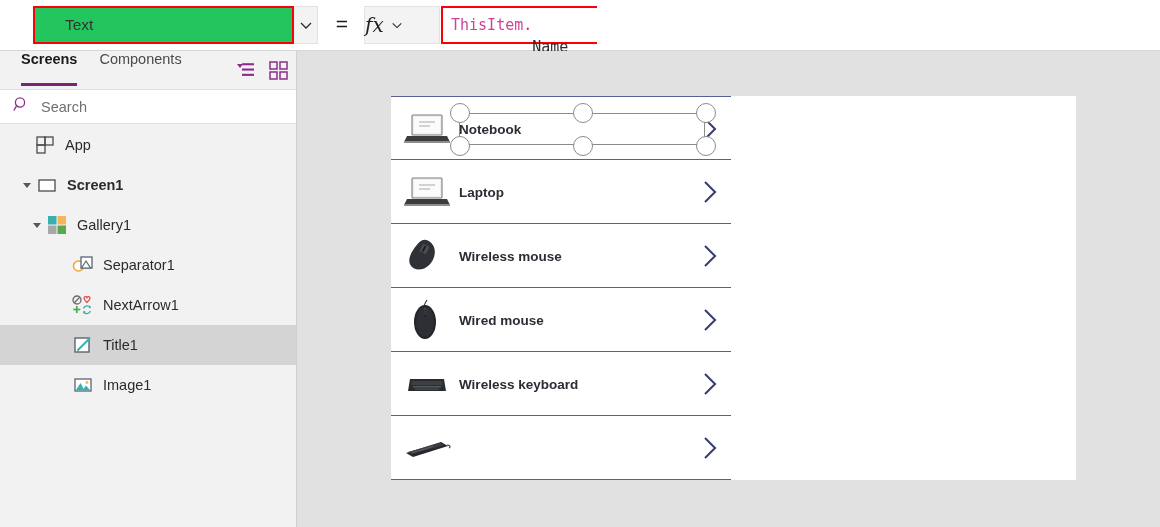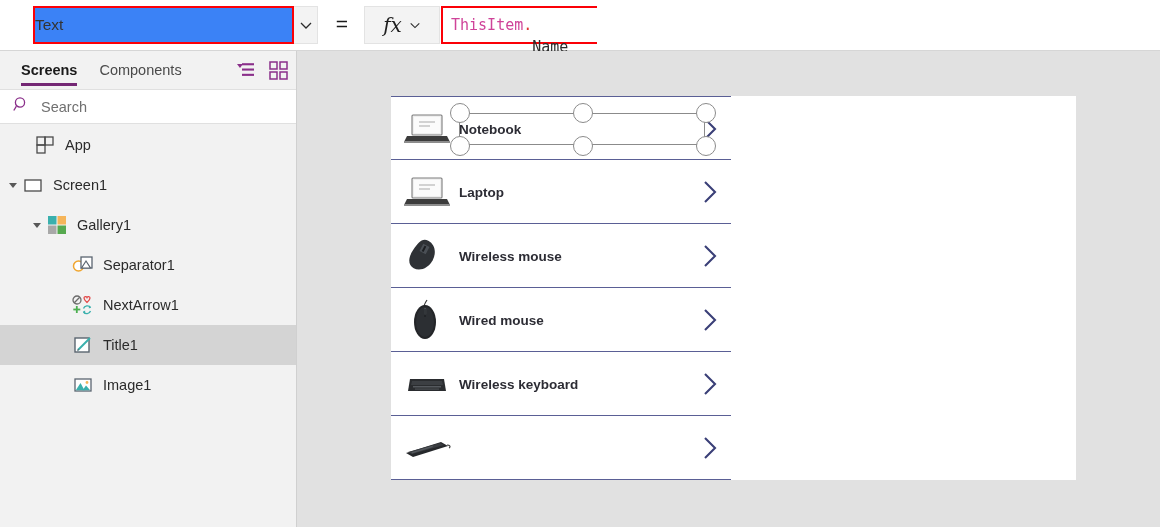--- a/index.html
+++ b/index.html
@@ -21,40 +21,40 @@
   .prop-wrap {
     position: absolute; left: 33px; top: 6px;
     width: 285px; height: 38px;
     display: flex; align-items: stretch;
     background: #f3f3f3;
     border: 1px solid #e3e3e3;
   }
   .prop-select {
     width: 261px; height: 38px;
     margin: -1px 0 0 -1px;
-    background: #3b82f6;
+    background: #22c55e;
     border: 2px solid #fb0007;
     display: flex; align-items: center;
-    padding-left: 0;
+    padding-left: 30px;
     font-size: 15.5px; color: #333333;
   }
   .prop-chevron {
     flex: 1; display: flex; align-items: center; justify-content: center;
     color: #2b2b2b;
   }
   .equals {
     position: absolute; left: 330px; top: 12px;
     font-size: 21px; color: #1a1a1a; font-weight: 400;
     width: 24px; text-align: center;
   }
   .fx-wrap {
     position: absolute; left: 364px; top: 6px;
     width: 76px; height: 38px;
     background: #f3f3f3; border: 1px solid #e3e3e3;
-    display: flex; align-items: center; justify-content: center;
+    display: flex; align-items: center; 
     gap: 7px;
   }
   .fx-glyph {
     font-family: "DejaVu Serif", serif;
     font-style: italic; font-size: 20px; color: #1f1f1f;
   }
   .fx-chevron { color: #2b2b2b; display: flex; align-items: center; }
   .formula-input {
     position: absolute; left: 441px; top: 6px;
     width: 180px; height: 38px;
@@ -81,21 +81,21 @@
     background: #f2f2f2;
     border-right: 1px solid #d0d0d0;
   }
   .tree-tabs {
     position: relative; height: 38px;
     display: flex; align-items: center;
     padding-left: 10px;
   }
   .tab {
     position: relative; height: 38px;
-    display: flex; align-items: center;
+    display: flex; 
     padding: 0 11px;
     font-size: 14.5px; color: #4a4a4a;
   }
   .tab.active { color: #1a1a1a; font-weight: bold; }
   .tab.active::after {
     content: ""; position: absolute;
     left: 11px; right: 11px; bottom: 3px;
     height: 3px; background: #742774;
   }
   .tab-icons {
@@ -125,21 +125,21 @@
     width: 14px; height: 14px; margin-right: 2px;
     display: flex; align-items: center; justify-content: center;
     flex: 0 0 auto;
   }
   .tree-ico {
     width: 22px; height: 22px; margin-right: 9px;
     display: flex; align-items: center; justify-content: center;
     flex: 0 0 auto;
   }
   .ind0 { padding-left: 18px; }
-  .ind1 { padding-left: 6px; }
+  .ind1 { padding-left: 20px; font-weight: bold; }
   .ind2 { padding-left: 30px; }
   .ind3 { padding-left: 72px; }
 
   
   #canvas-area {
     position: absolute; left: 297px; top: 51px;
     width: 863px; height: 476px;
     background: #e1e1e1;
   }
   #screen-canvas {

